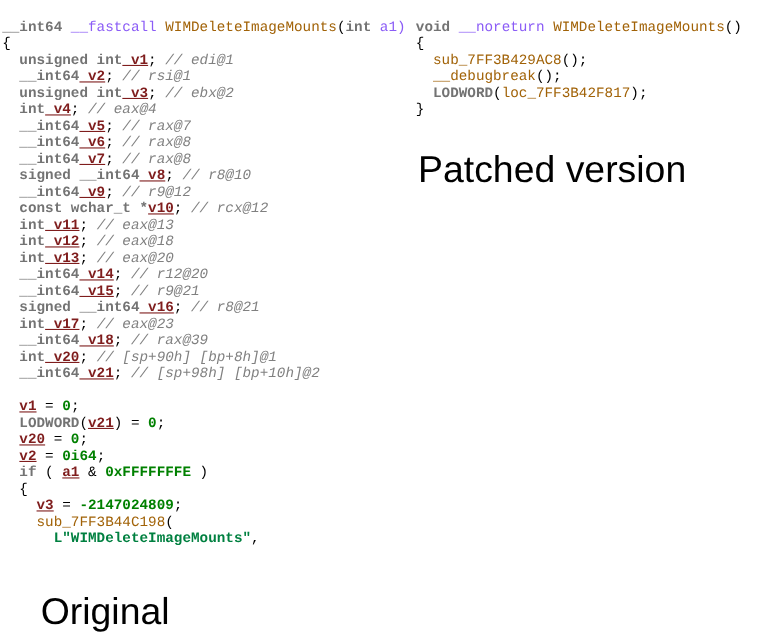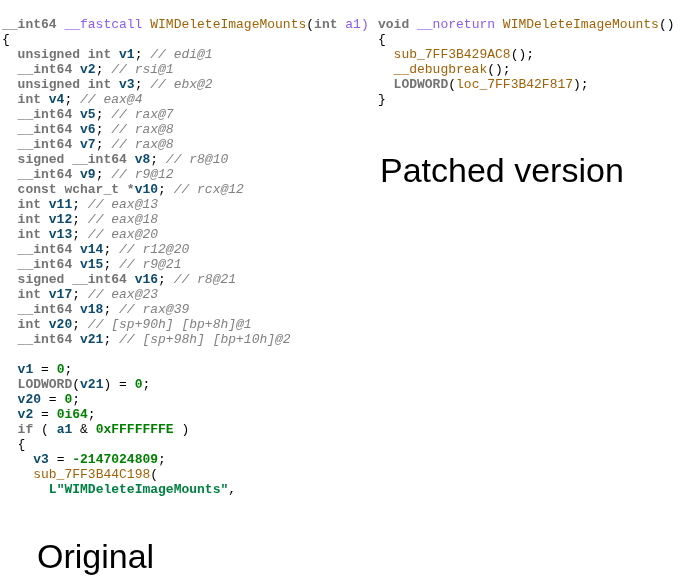--- a/index.html
+++ b/index.html
@@ -35,28 +35,28 @@
     font-size: 34px;
     line-height: 36px;
     color: #000;
   }
   .label-original {
     left: 37px;
     top: 538px;
   }
   .label-patched {
     left: 380px;
-    top: 152px;
+    top: 136px;
   }
   
   .kw  { color: #737373; font-weight: bold; }   
   .fn  { color: #a16207; font-weight: normal; } 
   .cm  { color: #808080; font-style: italic; font-weight: normal; } 
   .num { color: #008000; font-weight: bold; }   
-  .var { color: #0c4a6e; font-weight: bold; }   
+  .var { color: #7f1d1d; font-weight: bold; text-decoration: underline; }   
   .str { color: #008040; font-weight: bold; }   
   .op  { color: #000; }
   .id  { color: #8b5cf6; font-weight: normal; }
 </style>
 </head>
 <body>
 
 <div class="pane left-pane">
 <span><span class="kw">__int64</span><span class="id"> __fastcall </span><span class="fn">WIMDeleteImageMounts</span><span class="op">(</span><span class="kw">int</span><span class="id"> a1)</span></span>
 <span><span class="op">{</span></span>

